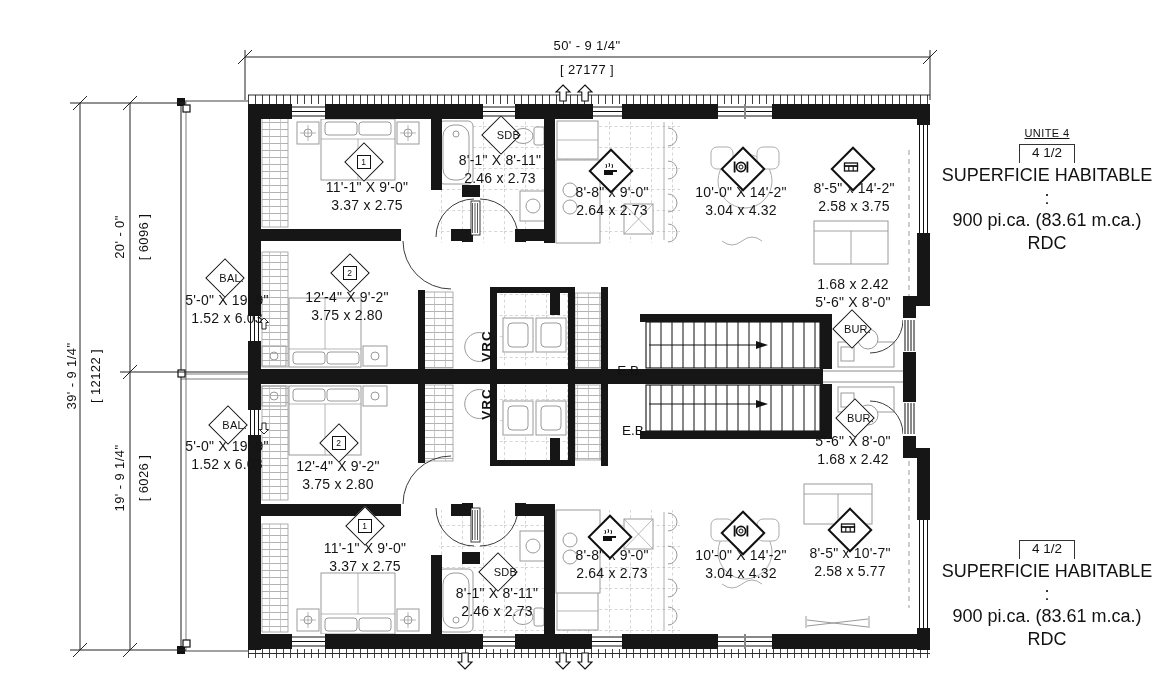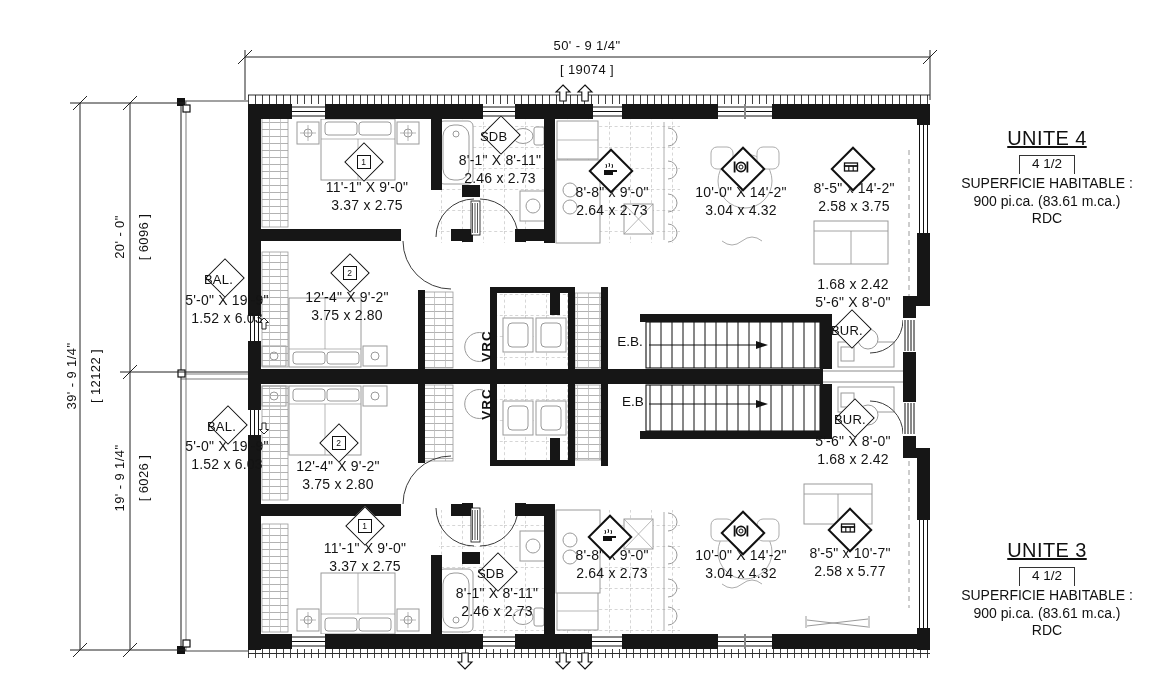--- a/index.html
+++ b/index.html
@@ -7,33 +7,33 @@
         font-family:"Liberation Sans",sans-serif;color:#111;}
   .plan svg.base{position:absolute;left:0;top:0;}
   .lbl{position:absolute;transform:translateX(-50%);text-align:center;font-size:14px;
        line-height:1.3;letter-spacing:.2px;color:#141414;white-space:nowrap;}
   .dimtxt{position:absolute;transform:translateX(-50%);font-size:13px;letter-spacing:.4px;
           color:#111;white-space:nowrap;text-align:center;}
   .rot{position:absolute;transform:translate(-50%,-50%) rotate(-90deg);font-size:13px;
        letter-spacing:.4px;color:#111;white-space:nowrap;}
   .vlbl{position:absolute;transform:translate(-50%,-50%) rotate(-90deg);font-size:13.5px;
         font-weight:bold;letter-spacing:1px;color:#111;white-space:nowrap;}
-  .eb{position:absolute;transform:translateX(-50%);font-size:13.5px;color:#111;white-space:nowrap;}
+  .eb{position:absolute;transform:translateX(-50%);font-size:13.5px;color:#111;white-space:nowrap;margin-top:29px;}
   
   .ublock{position:absolute;width:220px;transform:translateX(-50%);text-align:center;}
-  .utitle{font-size:20px;text-decoration:underline;letter-spacing:.4px;margin-bottom:4px;}
+  .utitle{font-size:11px;text-decoration:underline;letter-spacing:.4px;margin-bottom:4px;}
   .ubox{display:inline-block;font-size:13.5px;border:1px solid #333;border-bottom:none;
         padding:0 12px 3px 12px;margin-bottom:1px;}
-  .usmall{font-size:14px;line-height:1.26;}
+  .usmall{font-size:18px;line-height:1.26;}
   
   .dm{position:absolute;width:0;height:0;}
   .dm-sq{position:absolute;left:-13px;top:-13px;width:26px;height:26px;border:1.2px solid #111;
          transform:rotate(45deg);background:#fff;}
   .dm-sq.bold{border-width:2.2px;left:-14px;top:-14px;width:28px;height:28px;}
-  .dm-tag{position:absolute;left:-20px;top:-5px;width:40px;text-align:left;font-size:13px;
+  .dm-tag{position:absolute;left:-20px;top:-5px;width:40px;text-align:right;font-size:11px;
           letter-spacing:.2px;color:#111;}
   .dm-num{position:absolute;left:-6.5px;top:-6.5px;width:12px;height:12px;border:1.1px solid #111;
           font-size:8.5px;line-height:12px;text-align:center;background:#fff;color:#111;}
   .dm-ic{position:absolute;left:-9px;top:-9px;width:18px;height:18px;}
 </style>
 </head>
 <body>
 
 <div class="plan">
 
@@ -334,21 +334,21 @@
     <path d="M585,85L592,92H588.2V101H581.8V92H578Z"></path>
     <path d="M465,669L472,662H468.2V653H461.8V662H458Z"></path>
     <path d="M563,669L570,662H566.2V653H559.8V662H556Z"></path>
     <path d="M585,669L592,662H588.2V653H581.8V662H578Z"></path>
     <path d="M264,318L268.5,322.5H266V329H262V322.5H259.5Z" stroke-width=".9"></path>
     <path d="M264,434L268.5,429.5H266V423H262V429.5H259.5Z" stroke-width=".9"></path>
   </g>
 </svg>
 
 <div class="dimtxt" style="left:587px;top:38px">50' - 9 1/4"</div>
-<div class="dimtxt" style="left:587px;top:62px">[ 19074 ]</div>
+<div class="dimtxt" style="left:587px;top:62px">[ 27177 ]</div>
 
 <div class="rot" style="left:71px;top:376px">39' - 9 1/4"</div>
 <div class="rot" style="left:95px;top:376px">[ 12122 ]</div>
 <div class="rot" style="left:119px;top:237px">20' - 0"</div>
 <div class="rot" style="left:143px;top:237px">[ 6096 ]</div>
 <div class="rot" style="left:119px;top:478px">19' - 9 1/4"</div>
 <div class="rot" style="left:143px;top:478px">[ 6026 ]</div>
 
 <div class="lbl" style="left:367px;top:178px">
   <div>11'-1" X 9'-0"</div>
@@ -524,20 +524,19 @@
 </div>
 
 <div class="ublock" style="left:1047px;top:127px">
   <div class="utitle">UNITE 4</div>
   <div><span class="ubox">4 1/2</span></div>
   <div class="usmall">SUPERFICIE HABITABLE :</div>
   <div class="usmall">900 pi.ca. (83.61 m.ca.)</div>
   <div class="usmall">RDC</div>
 </div>
 <div class="ublock" style="left:1047px;top:539px">
-  <div class="utitle">UNITE 3</div>
   <div><span class="ubox">4 1/2</span></div>
   <div class="usmall">SUPERFICIE HABITABLE :</div>
   <div class="usmall">900 pi.ca. (83.61 m.ca.)</div>
   <div class="usmall">RDC</div>
 </div>
 
 </div>
 
 </body></html>

